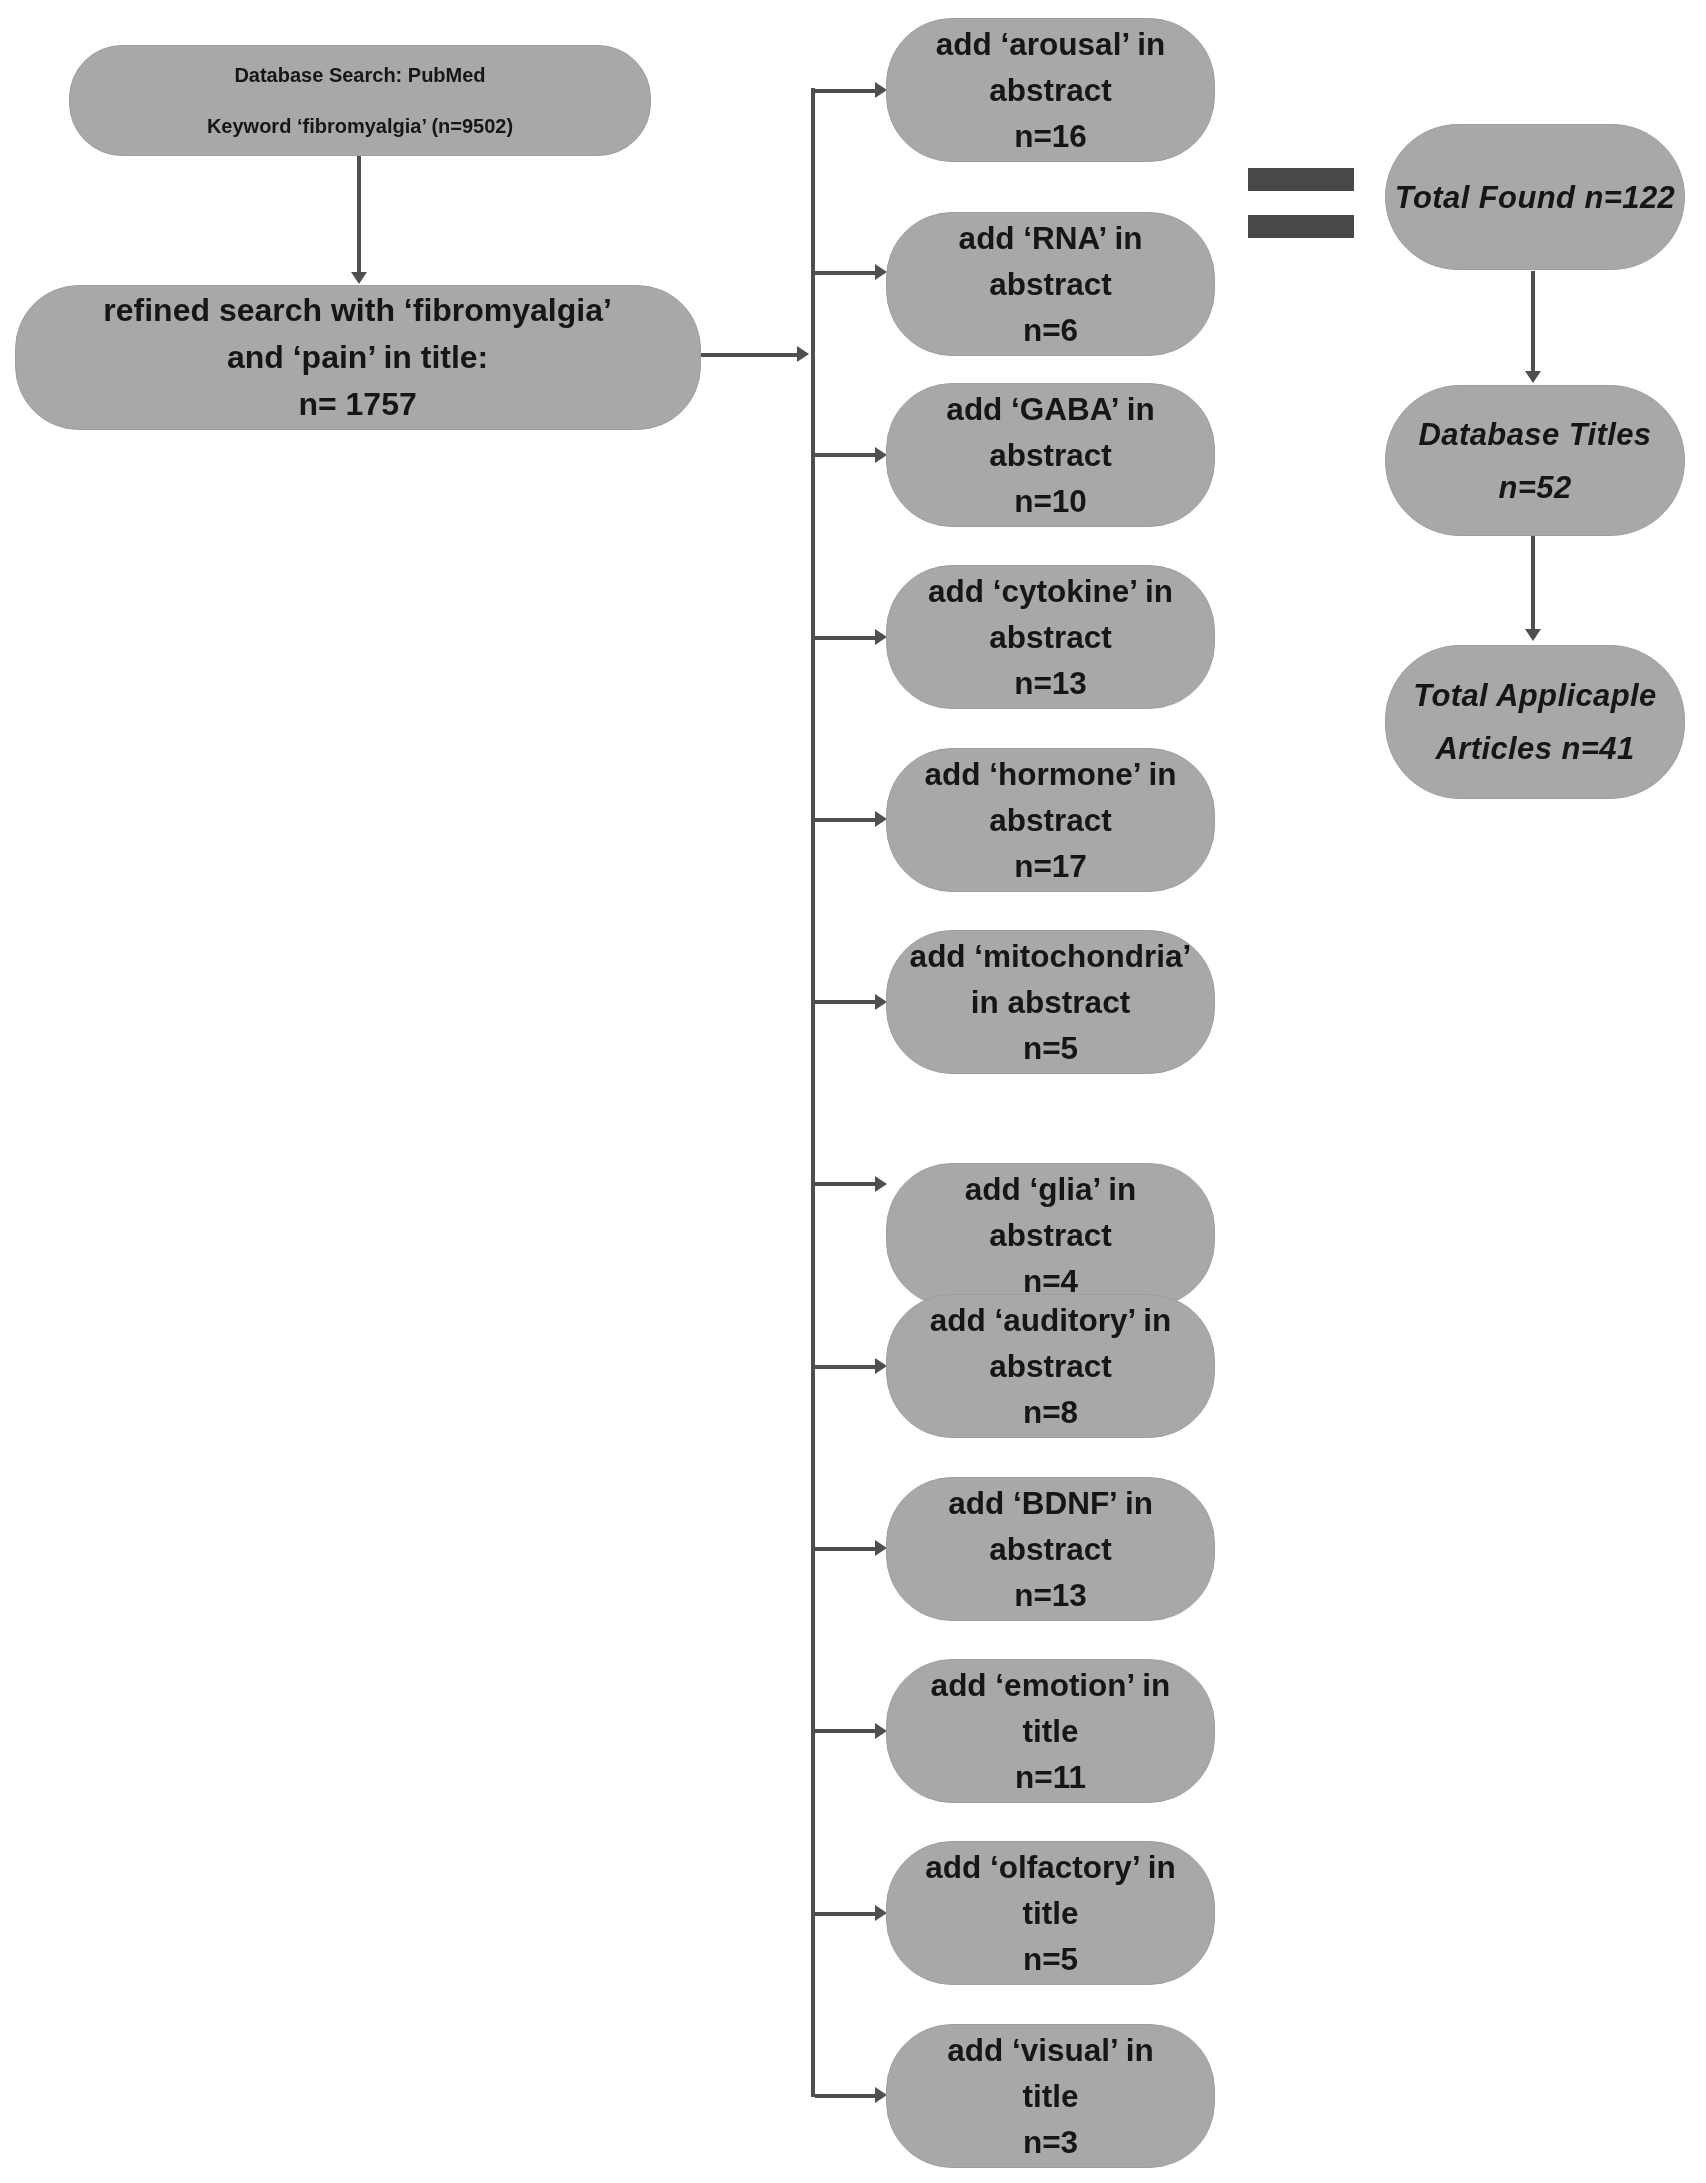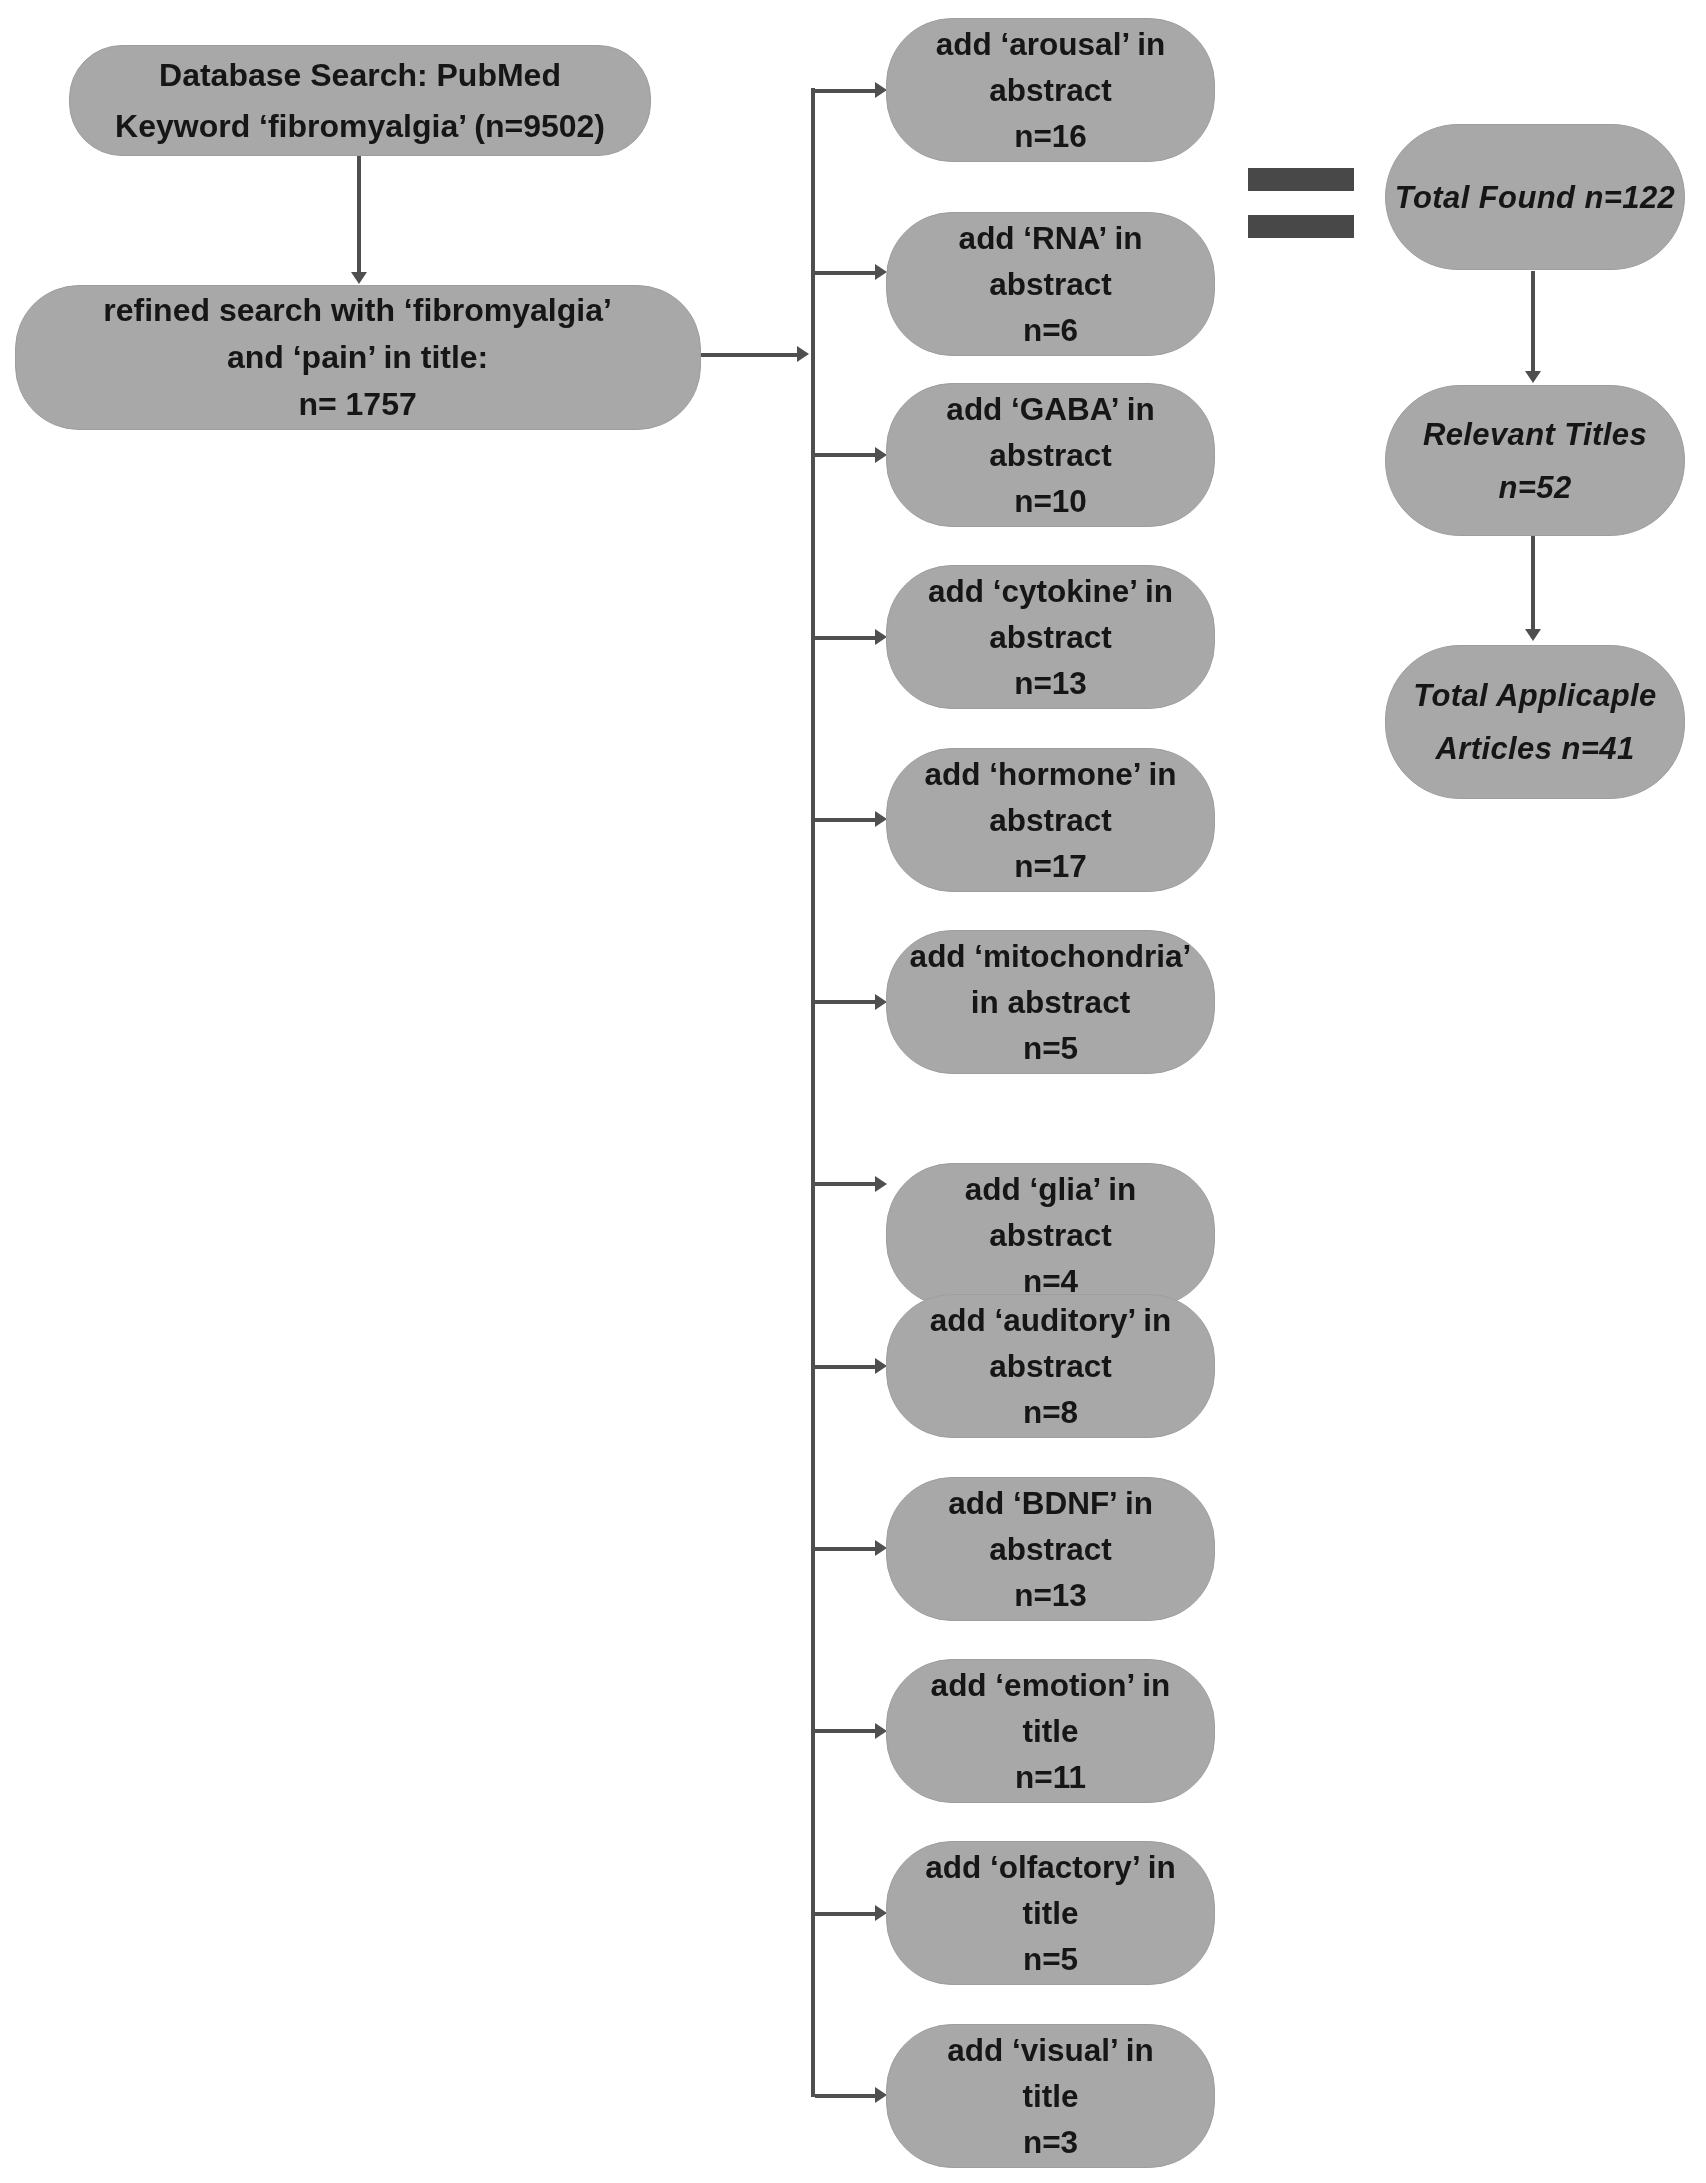--- a/index.html
+++ b/index.html
@@ -24,21 +24,21 @@
     font-weight: bold;
     display: flex;
     flex-direction: column;
     align-items: center;
     justify-content: center;
     text-align: center;
   }
   .node .ln { white-space: nowrap; }
   .src {
     left: 69px; top: 45px; width: 582px; height: 111px;
-    border-radius: 53px; font-size: 32px; line-height: 51px;
+    border-radius: 53px; font-size: 20px; line-height: 51px;
   }
   .refined {
     left: 14.6px; top: 285px; width: 686px; height: 145px;
     border-radius: 64px; font-size: 32px; line-height: 47px;
   }
   .mid {
     left: 886px; width: 329px; height: 144px;
     border-radius: 66px; font-size: 31.5px; line-height: 46px;
   }
   .rbox {
@@ -187,21 +187,21 @@
   </div>
 
   <div class="node rbox" style="top:124px; height:146px;">
     <div class="ln">Total Found n=122</div>
   </div>
 
   <div class="vline" style="left:1531px; top:271px; height:101px;"></div>
   <div class="head-down" style="left:1525px; top:371px;"></div>
 
   <div class="node rbox" style="top:385px; height:151px;">
-    <div class="ln">Relevant Titles</div>
+    <div class="ln">Database Titles</div>
     <div class="ln">n=52</div>
   </div>
 
   <div class="vline" style="left:1531px; top:536px; height:94px;"></div>
   <div class="head-down" style="left:1525px; top:629px;"></div>
 
   <div class="node rbox" style="top:645px; height:154px;">
     <div class="ln">Total Applicaple</div>
     <div class="ln">Articles n=41</div>
   </div>

